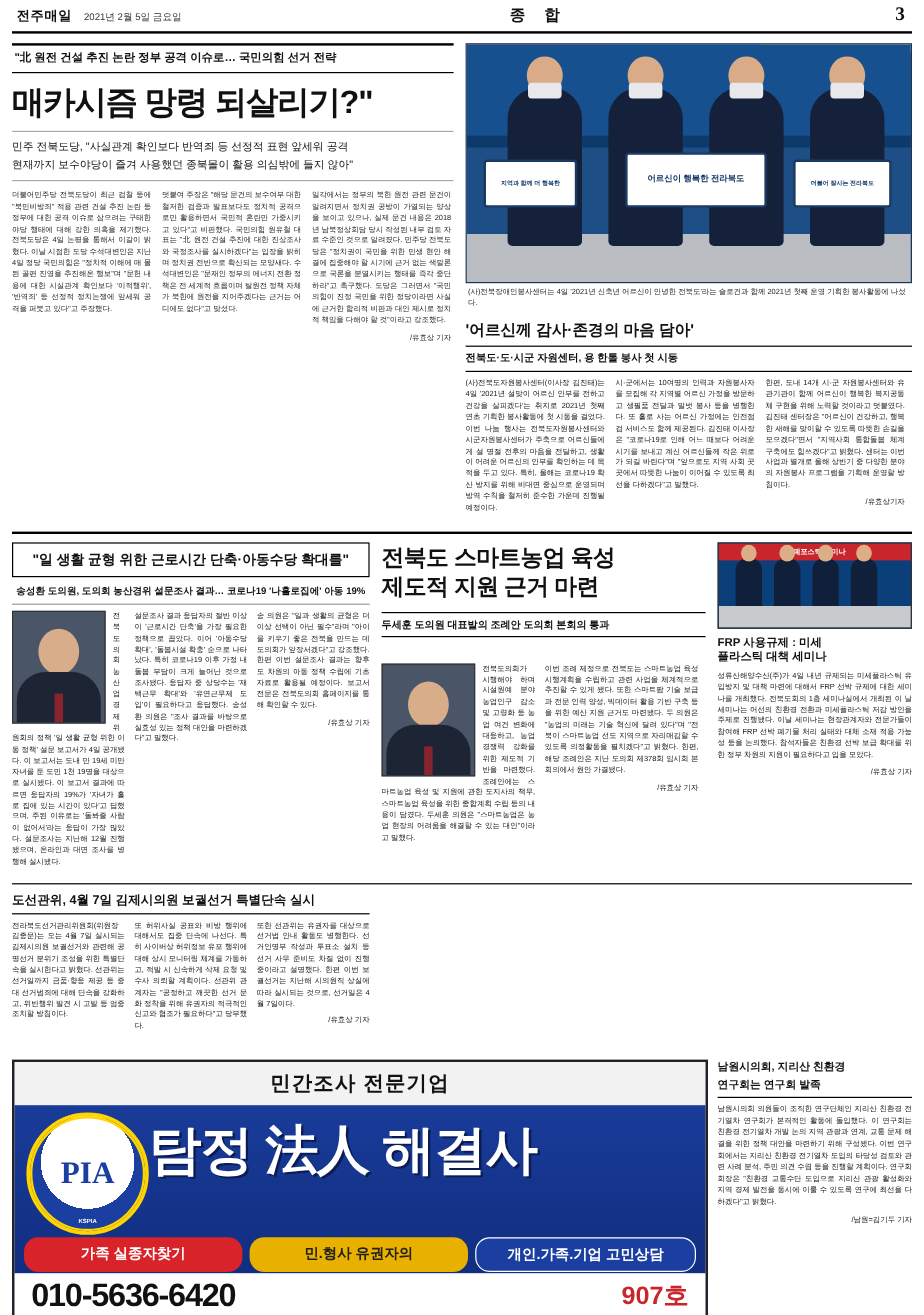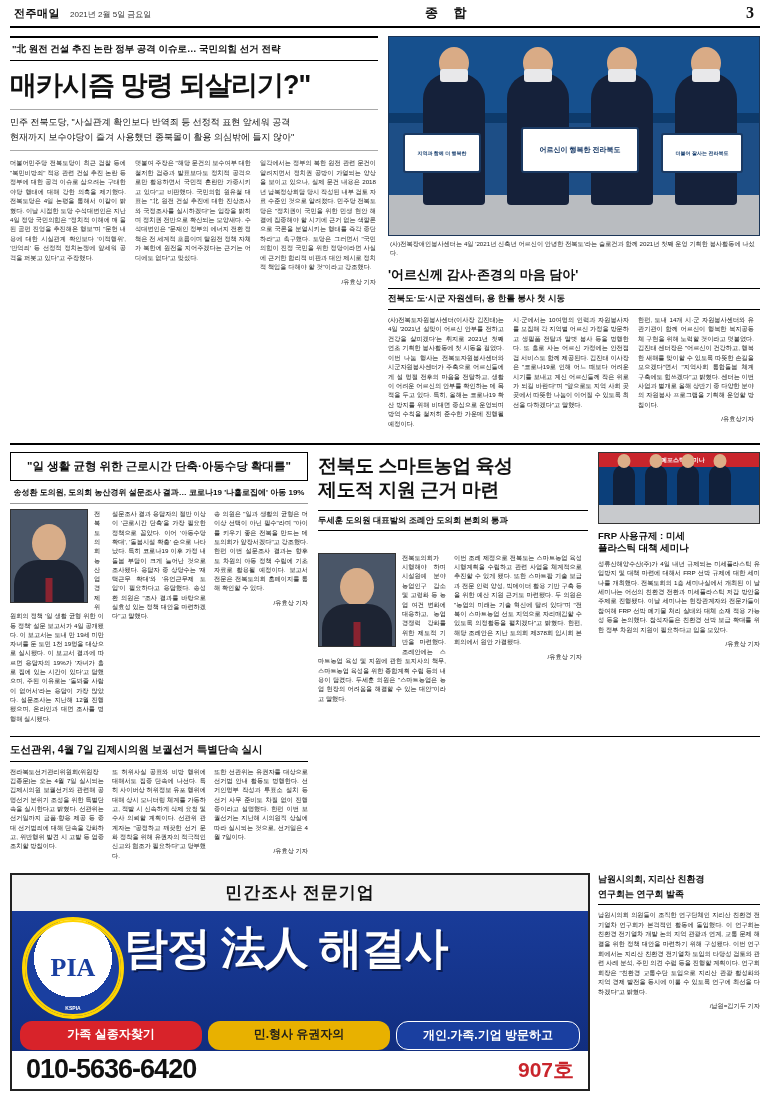--- a/index.html
+++ b/index.html
@@ -79,21 +79,21 @@
   .rphoto{width:162px;height:72px;background:#0b3f7a;position:relative;overflow:hidden;border:1px solid #333;box-sizing:border-box;}
   .rphoto .banner{position:absolute;left:0;right:0;top:0;height:14px;background:#c9252c;color:#fff;font-size:6px;font-weight:bold;display:flex;align-items:center;justify-content:center;}
   .rphoto .fl{position:absolute;left:0;right:0;bottom:0;height:18px;background:#c8cacd;}
   .rp-person{position:absolute;bottom:14px;width:22px;height:44px;background:#11203a;border-radius:10px 10px 2px 2px;}
   .rp-person:before{content:"";position:absolute;left:50%;top:-11px;transform:translateX(-50%);width:13px;height:14px;border-radius:50%;background:#dcae88;}
   .rtitle{font-size:9.5px;font-weight:bold;line-height:1.3;margin:6px 0 4px 0;}
   .rbody{font-size:6.2px;line-height:1.52;text-align:justify;}
   .rbody p{margin:0 0 5px 0;}
 
   
-  .lower{display:flex;gap:10px;margin-top:8px;border-top:1px solid #000;padding-top:6px;}
+  .lower{display:flex;gap:10px;margin-top:8px;border-top:1px solid #000;padding-top:6px;flex-direction:column;}
   .low-left{width:298px;}
   .low-right{width:442px;}
   .low-title{font-size:10.5px;font-weight:bold;border-bottom:1px solid #000;padding-bottom:4px;margin-bottom:5px;}
   .colL{width:94px;font-size:6.2px;line-height:1.5;text-align:justify;}
   .colL p{margin:0 0 5px 0;}
 
   
   .ad{margin-top:8px;display:flex;gap:8px;}
   .ad-main{width:580px;height:218px;border:2px solid #222;background:linear-gradient(#1b3fa0,#0f2a78);position:relative;overflow:hidden;box-sizing:border-box;}
   .ad-top{position:absolute;left:0;right:0;top:0;height:36px;background:#f2f2f2;display:flex;align-items:center;justify-content:center;}
@@ -347,21 +347,21 @@
       <div class="ad-logo">
         <div class="ring"></div>
         <div class="top-t">한국공인탐정협회</div>
         <div class="pia">PIA</div>
         <div class="bot-t">KSPIA</div>
       </div>
       <div class="ad-main-text">탐정 法人 해결사</div>
       <div class="ad-chips">
         <div class="chip">가족 실종자찾기</div>
         <div class="chip y">민.형사 유권자의</div>
-        <div class="chip b">개인.가족.기업 방문하고</div>
+        <div class="chip b">개인.가족.기업 고민상담</div>
       </div>
       <div class="ad-bottom">
         <div class="ad-phone">010-5636-6420</div>
         <div class="ad-room">907호</div>
       </div>
     </div>
 
     <div class="ad-side">
       <h4>남원시의회, 지리산 친환경</h4>
       <h4>연구회는 연구회 발족</h4>

